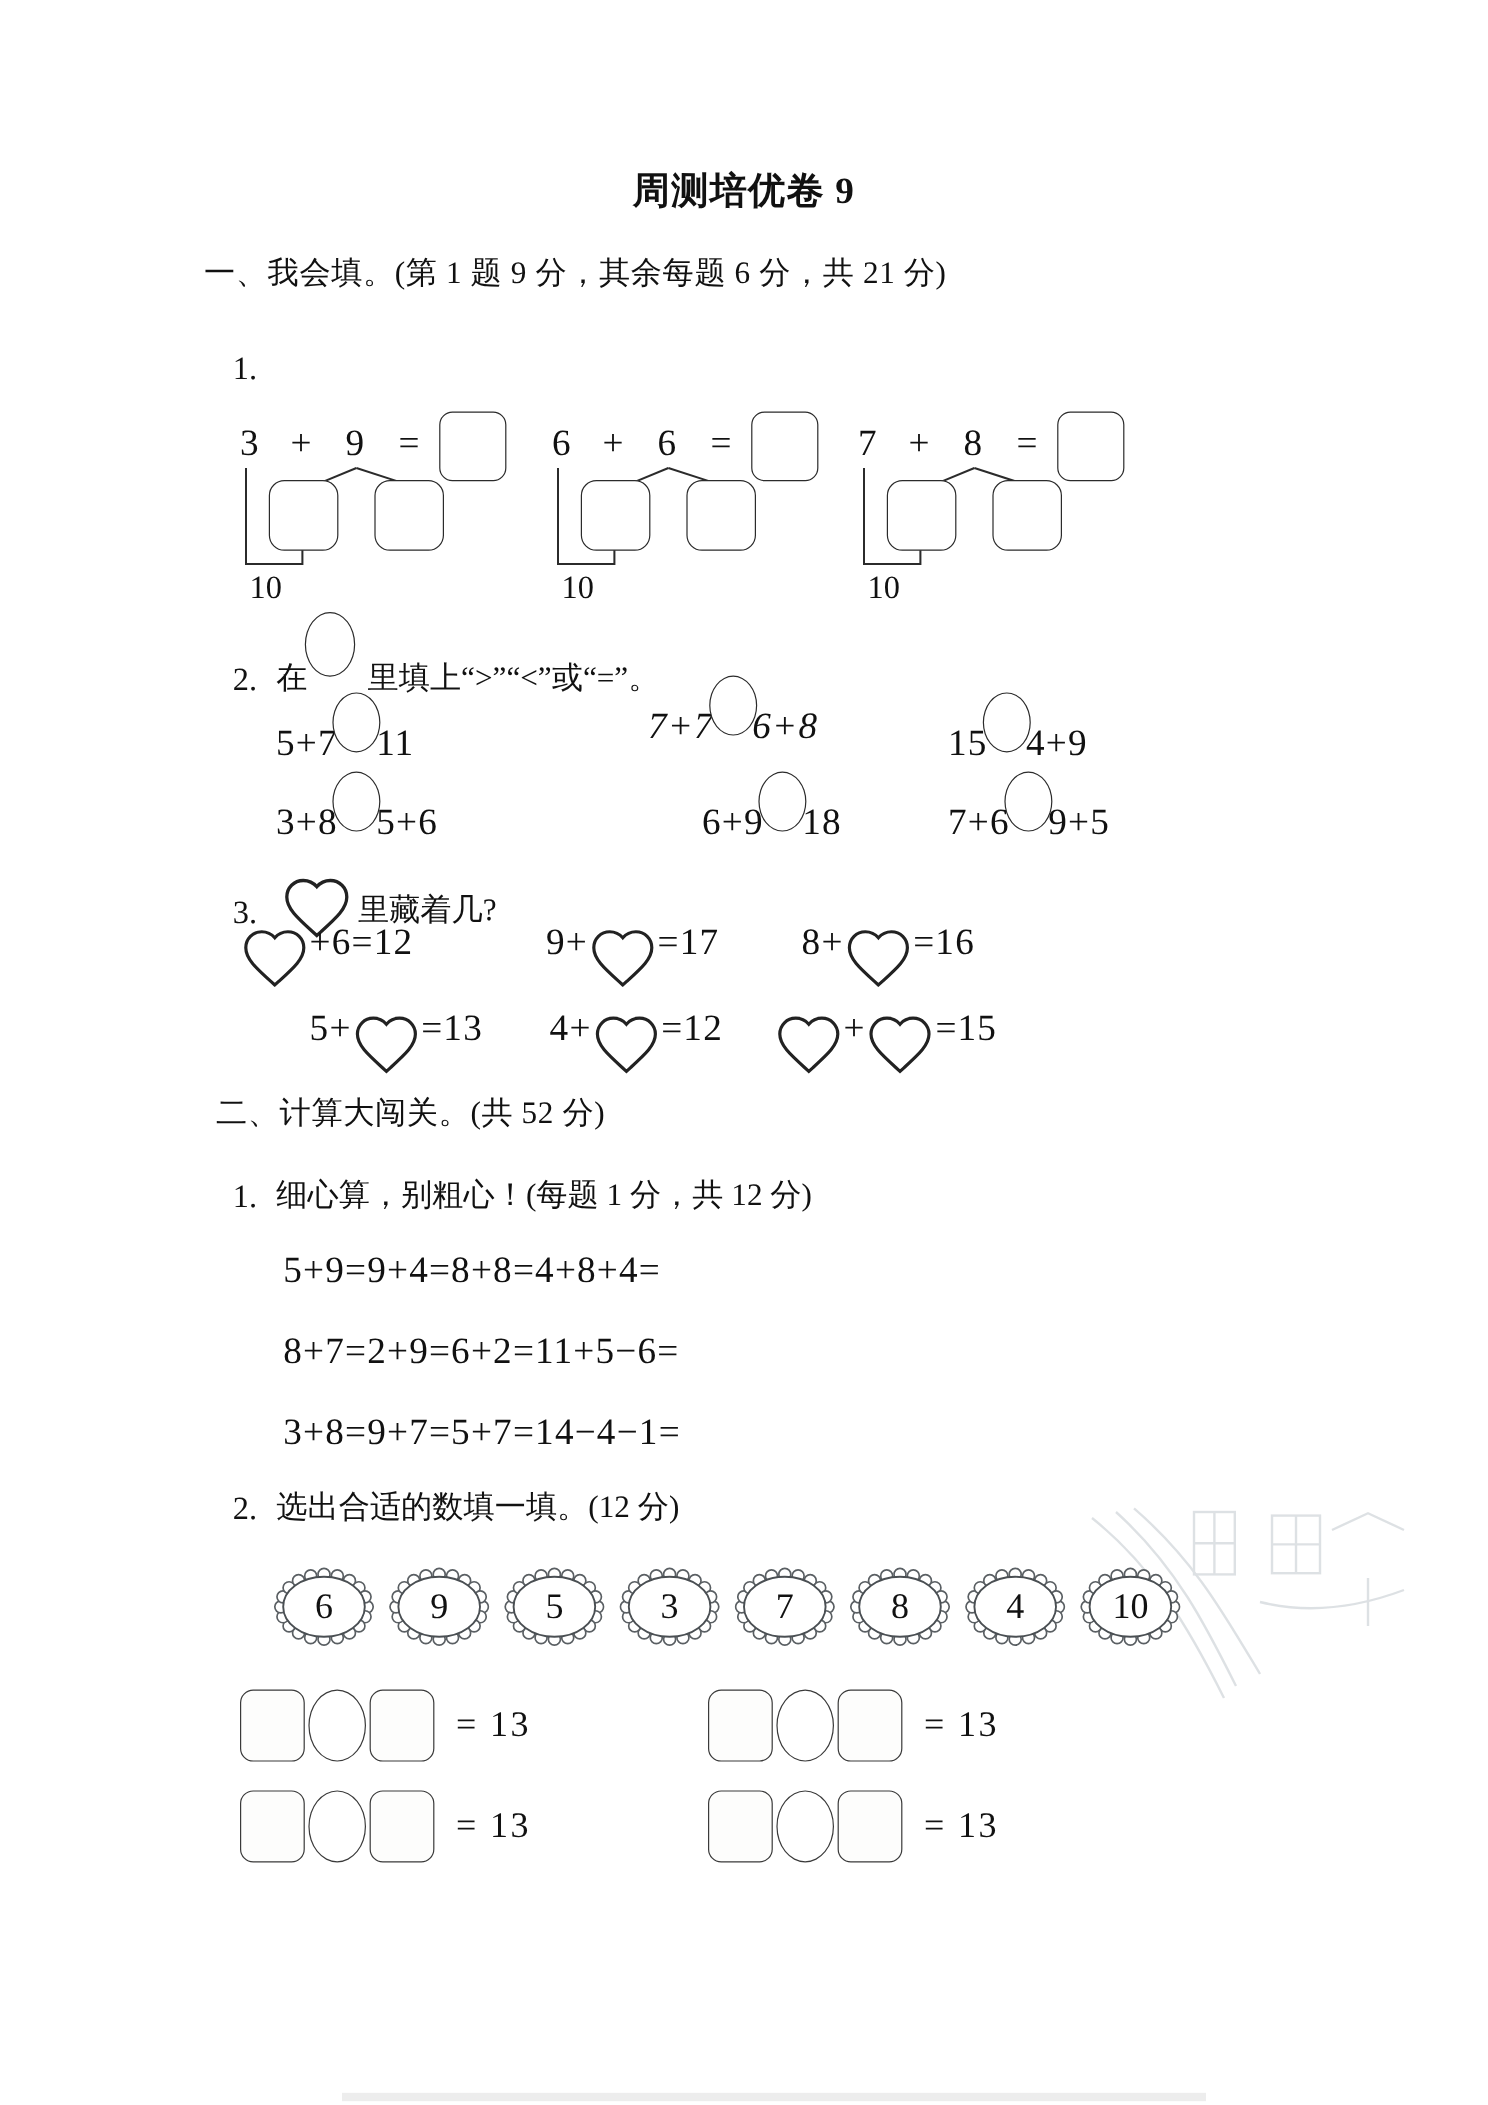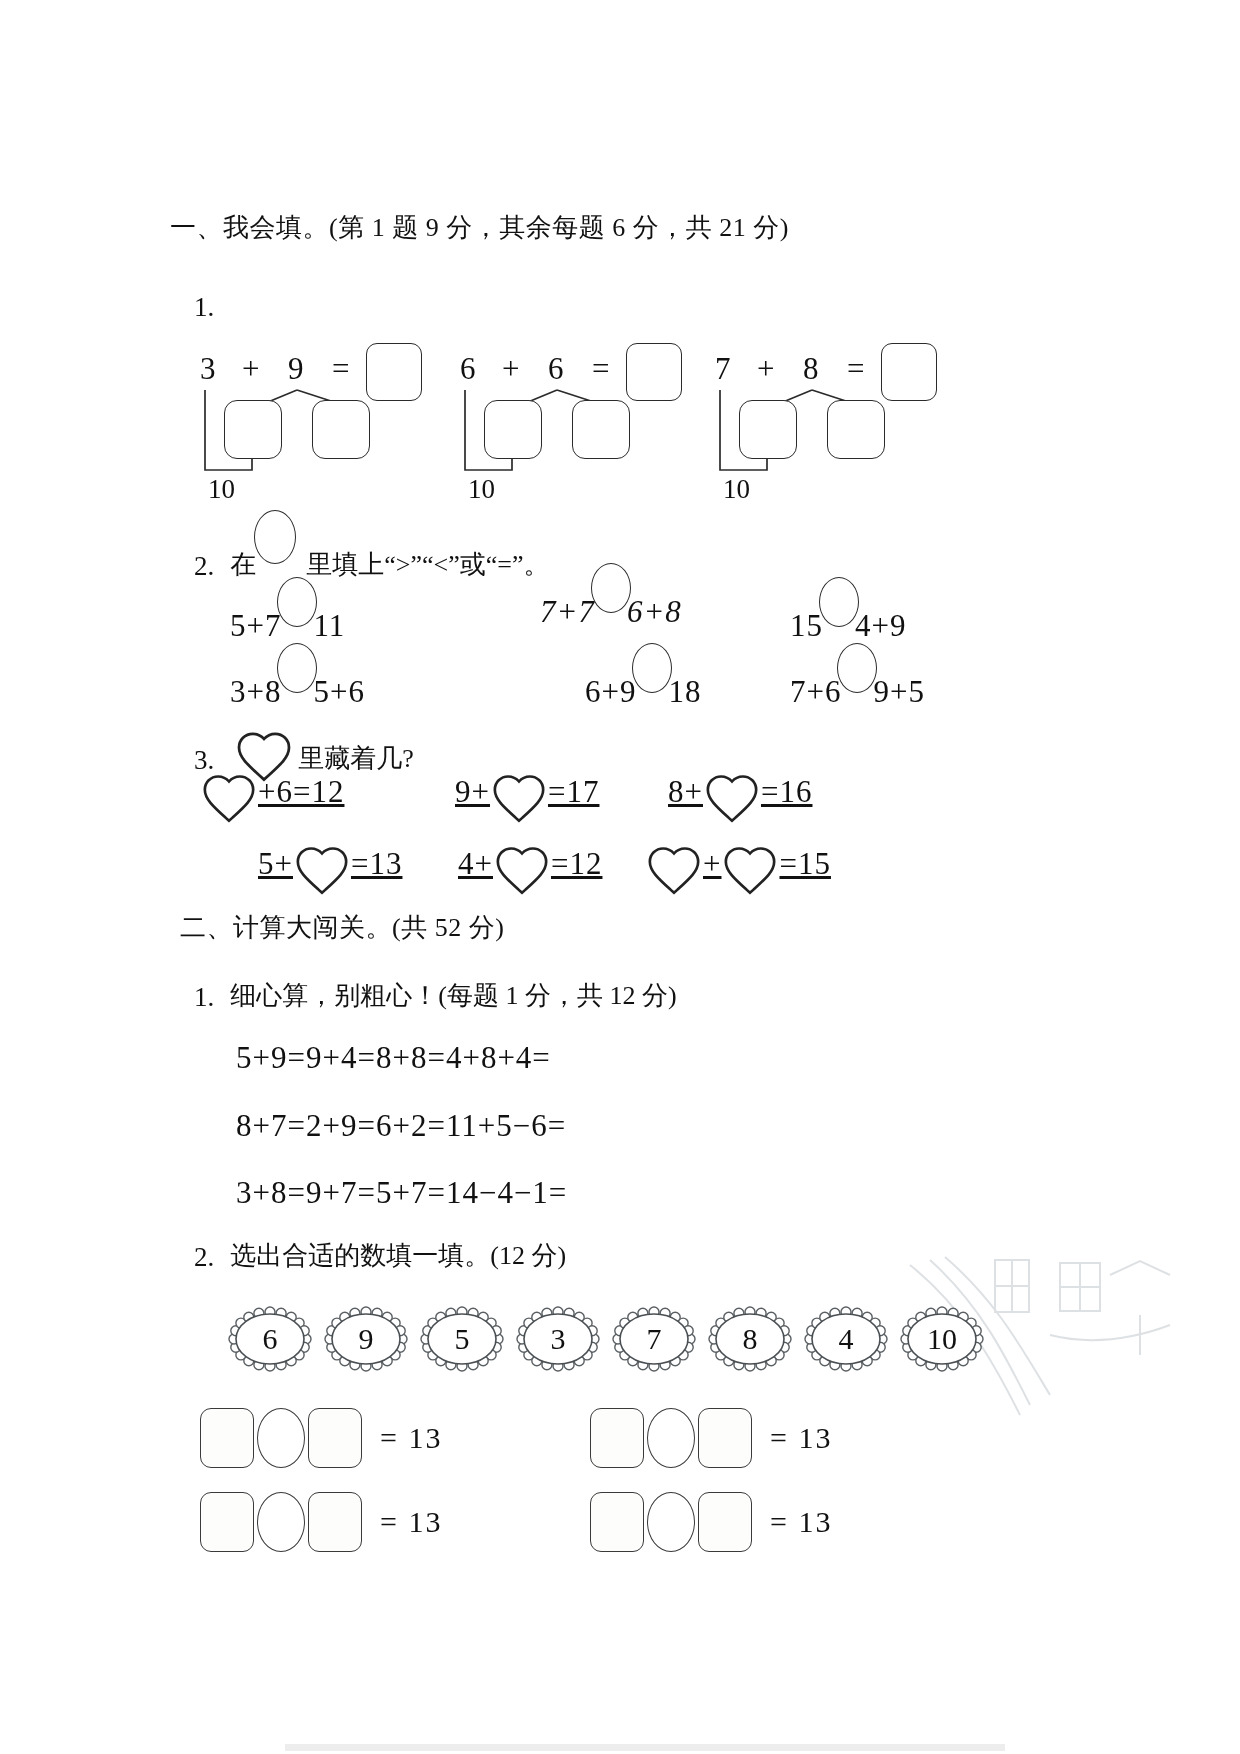--- a/index.html
+++ b/index.html
@@ -27,29 +27,29 @@
   .bond .answer-box{position:absolute;left:166px;top:-9px;width:54px;height:56px;
     border:1.7px solid #2b2b2b;border-radius:11px;background:#fff;}
   .bond .sub-box{position:absolute;top:48px;width:56px;height:57px;
     border:1.7px solid #2b2b2b;border-radius:13px;background:#fff;}
   .bond .sub-box.b1{left:24px;}
   .bond .sub-box.b2{left:112px;}
   .bond svg.lines{position:absolute;left:0;top:0;}
   .bond .base-label{position:absolute;left:8px;top:122px;font-size:27px;}
 
   
-  .cmp{display:inline-flex;align-items:flex-end;}
+  .cmp{display:inline-flex;align-items:center;}
   .cmp .txt{font-size:31px;letter-spacing:1px;line-height:36px;}
   .blank-circle{display:inline-block;width:38px;height:48px;border:1.7px solid #2b2b2b;
     border-radius:50%;background:#fff;transform:translateY(-17px);margin:0 -4px;}
   .inline-circle{display:inline-block;width:40px;height:52px;border:1.7px solid #2b2b2b;
     border-radius:50%;background:#fff;transform:translateY(-18px);margin:0 -2px;}
 
   
-  .heart-eq{display:inline-flex;align-items:center;text-decoration:underline;}
+  .heart-eq{display:inline-flex;align-items:flex-start;}
   .heart-eq .txt{font-size:31px;letter-spacing:1px;line-height:38px;}
   .heart-svg{display:block;transform:translateY(5px);}
   .heading-heart{transform:translateY(6px);margin:0 4px;}
 
   
   .oval-row{display:flex;gap:12px;}
   .scallop-wrap{position:relative;width:84px;height:72px;}
   .scallop-wrap .num{position:absolute;left:0;top:0;width:100%;height:100%;
     display:flex;align-items:center;justify-content:center;font-size:30px;}
   .scallop-dot{fill:#ffffff;stroke:#5a5f63;stroke-width:1.4;}
@@ -62,20 +62,21 @@
   .boxeq .res{font-size:30px;margin-left:18px;letter-spacing:2px;white-space:nowrap;}
 
   .watermark{opacity:.55;}
   .scan-strip{background:#ededed;}
 </style>
 </head>
 <body>
 
 <div id="page">
 
+  <div class="abs title" style="top:138px;left:0;">周测培优卷 9</div>
 
   <div class="abs sec-heading" style="left:170px;top:210px;">一、我会填。(第 1 题 9 分，其余每题 6 分，共 21 分)</div>
 
   <div class="abs prob-label" style="left:194px;top:292px;">1.</div>
 
   <div class="abs bond" style="left:200px;top:352px;">
     <svg class="lines" width="240" height="160">
       <line x1="97" y1="38" x2="68" y2="50" stroke="#2b2b2b" stroke-width="1.7"></line>
       <line x1="97" y1="38" x2="134" y2="50" stroke="#2b2b2b" stroke-width="1.7"></line>
       <polyline points="5,38 5,118 52,118 52,105" fill="none" stroke="#2b2b2b" stroke-width="1.7"></polyline>

